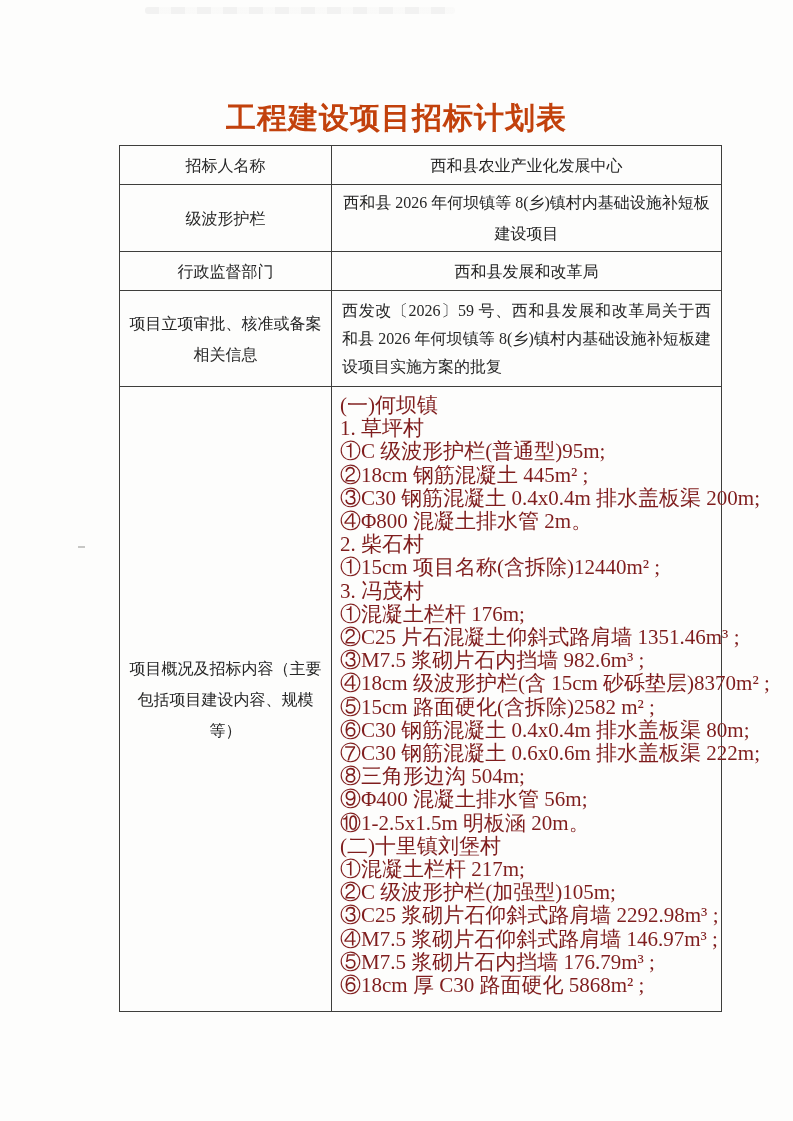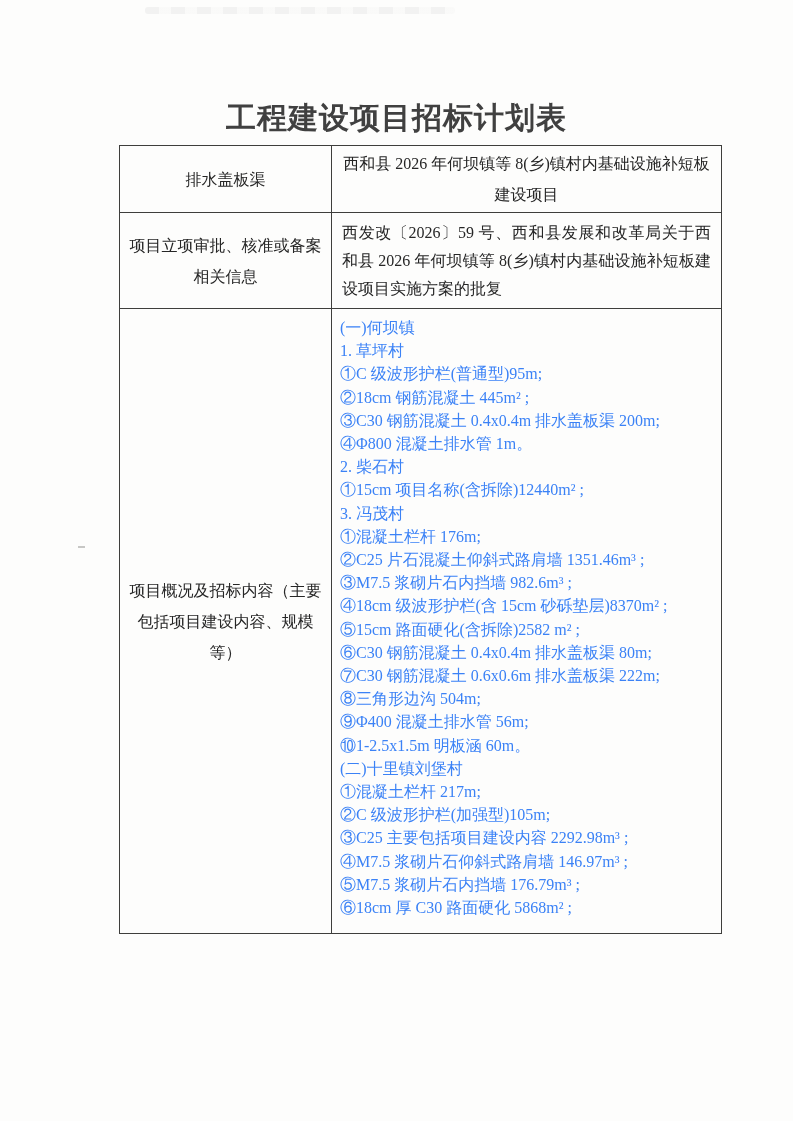--- a/index.html
+++ b/index.html
@@ -39,21 +39,21 @@
 
   .doc-title {
     position: absolute;
     left: 0;
     top: 98px;
     width: 793px;
     text-align: center;
     font-size: 30px;
     font-weight: bold;
     letter-spacing: 1px;
-    color: #404040;
+    color: #c2410c;
   }
 
   table.bid-table {
     position: absolute;
     left: 119px;
     top: 145px;
     width: 566px;
     border-collapse: collapse;
     table-layout: fixed;
   }
@@ -85,77 +85,85 @@
     text-align: justify;
     text-justify: inter-ideograph;
     line-height: 28px;
     padding: 0 2px;
   }
   td.overview-cell {
     vertical-align: top;
     padding: 7px 6px 4px 8px;
   }
   .content-line {
-    font-size: 16px;
+    font-size: 21px;
     line-height: 23.2px;
     white-space: nowrap;
-    color: #3b82f6;
+    color: #7f1d1d;
   }
 </style>
 </head>
 <body>
 
 <div class="scan-smudge-top"></div>
 <div class="scan-speck-left"></div>
 
 <div class="doc-title">工程建设项目招标计划表</div>
 
 <table class="bid-table">
   <tbody>
+    <tr class="row-bidder">
+      <td class="label-cell">招标人名称</td>
+      <td class="value-cell center-text">西和县农业产业化发展中心</td>
+    </tr>
 
     <tr class="row-project">
-      <td class="label-cell">排水盖板渠</td>
+      <td class="label-cell">级波形护栏</td>
       <td class="value-cell center-text">西和县 2026 年何坝镇等 8(乡)镇村内基础设施补短板建设项目</td>
     </tr>
 
+    <tr class="row-authority">
+      <td class="label-cell">行政监督部门</td>
+      <td class="value-cell center-text">西和县发展和改革局</td>
+    </tr>
 
     <tr class="row-approval">
       <td class="label-cell">项目立项审批、核准或备案相关信息</td>
       <td class="value-cell">
         <div class="approval-text">西发改〔2026〕59 号、西和县发展和改革局关于西和县 2026 年何坝镇等 8(乡)镇村内基础设施补短板建设项目实施方案的批复</div>
       </td>
     </tr>
 
     <tr class="row-overview">
       <td class="label-cell">项目概况及招标内容（主要包括项目建设内容、规模等）</td>
       <td class="value-cell overview-cell">
         <div>
             <div class="content-line">(一)何坝镇</div>
             <div class="content-line">1. 草坪村</div>
             <div class="content-line">①C 级波形护栏(普通型)95m;</div>
             <div class="content-line">②18cm 钢筋混凝土 445m² ;</div>
             <div class="content-line">③C30 钢筋混凝土 0.4x0.4m 排水盖板渠 200m;</div>
-            <div class="content-line">④Φ800 混凝土排水管 1m。</div>
+            <div class="content-line">④Φ800 混凝土排水管 2m。</div>
             <div class="content-line">2. 柴石村</div>
             <div class="content-line">①15cm 项目名称(含拆除)12440m² ;</div>
             <div class="content-line">3. 冯茂村</div>
             <div class="content-line">①混凝土栏杆 176m;</div>
             <div class="content-line">②C25 片石混凝土仰斜式路肩墙 1351.46m³ ;</div>
             <div class="content-line">③M7.5 浆砌片石内挡墙 982.6m³ ;</div>
             <div class="content-line">④18cm 级波形护栏(含 15cm 砂砾垫层)8370m² ;</div>
             <div class="content-line">⑤15cm 路面硬化(含拆除)2582 m² ;</div>
             <div class="content-line">⑥C30 钢筋混凝土 0.4x0.4m 排水盖板渠 80m;</div>
             <div class="content-line">⑦C30 钢筋混凝土 0.6x0.6m 排水盖板渠 222m;</div>
             <div class="content-line">⑧三角形边沟 504m;</div>
             <div class="content-line">⑨Φ400 混凝土排水管 56m;</div>
-            <div class="content-line">⑩1-2.5x1.5m 明板涵 60m。</div>
+            <div class="content-line">⑩1-2.5x1.5m 明板涵 20m。</div>
             <div class="content-line">(二)十里镇刘堡村</div>
             <div class="content-line">①混凝土栏杆 217m;</div>
             <div class="content-line">②C 级波形护栏(加强型)105m;</div>
-            <div class="content-line">③C25 主要包括项目建设内容 2292.98m³ ;</div>
+            <div class="content-line">③C25 浆砌片石仰斜式路肩墙 2292.98m³ ;</div>
             <div class="content-line">④M7.5 浆砌片石仰斜式路肩墙 146.97m³ ;</div>
             <div class="content-line">⑤M7.5 浆砌片石内挡墙 176.79m³ ;</div>
             <div class="content-line">⑥18cm 厚 C30 路面硬化 5868m² ;</div>
           </div>
       </td>
     </tr>
   </tbody>
 </table>
 
 </body></html>

